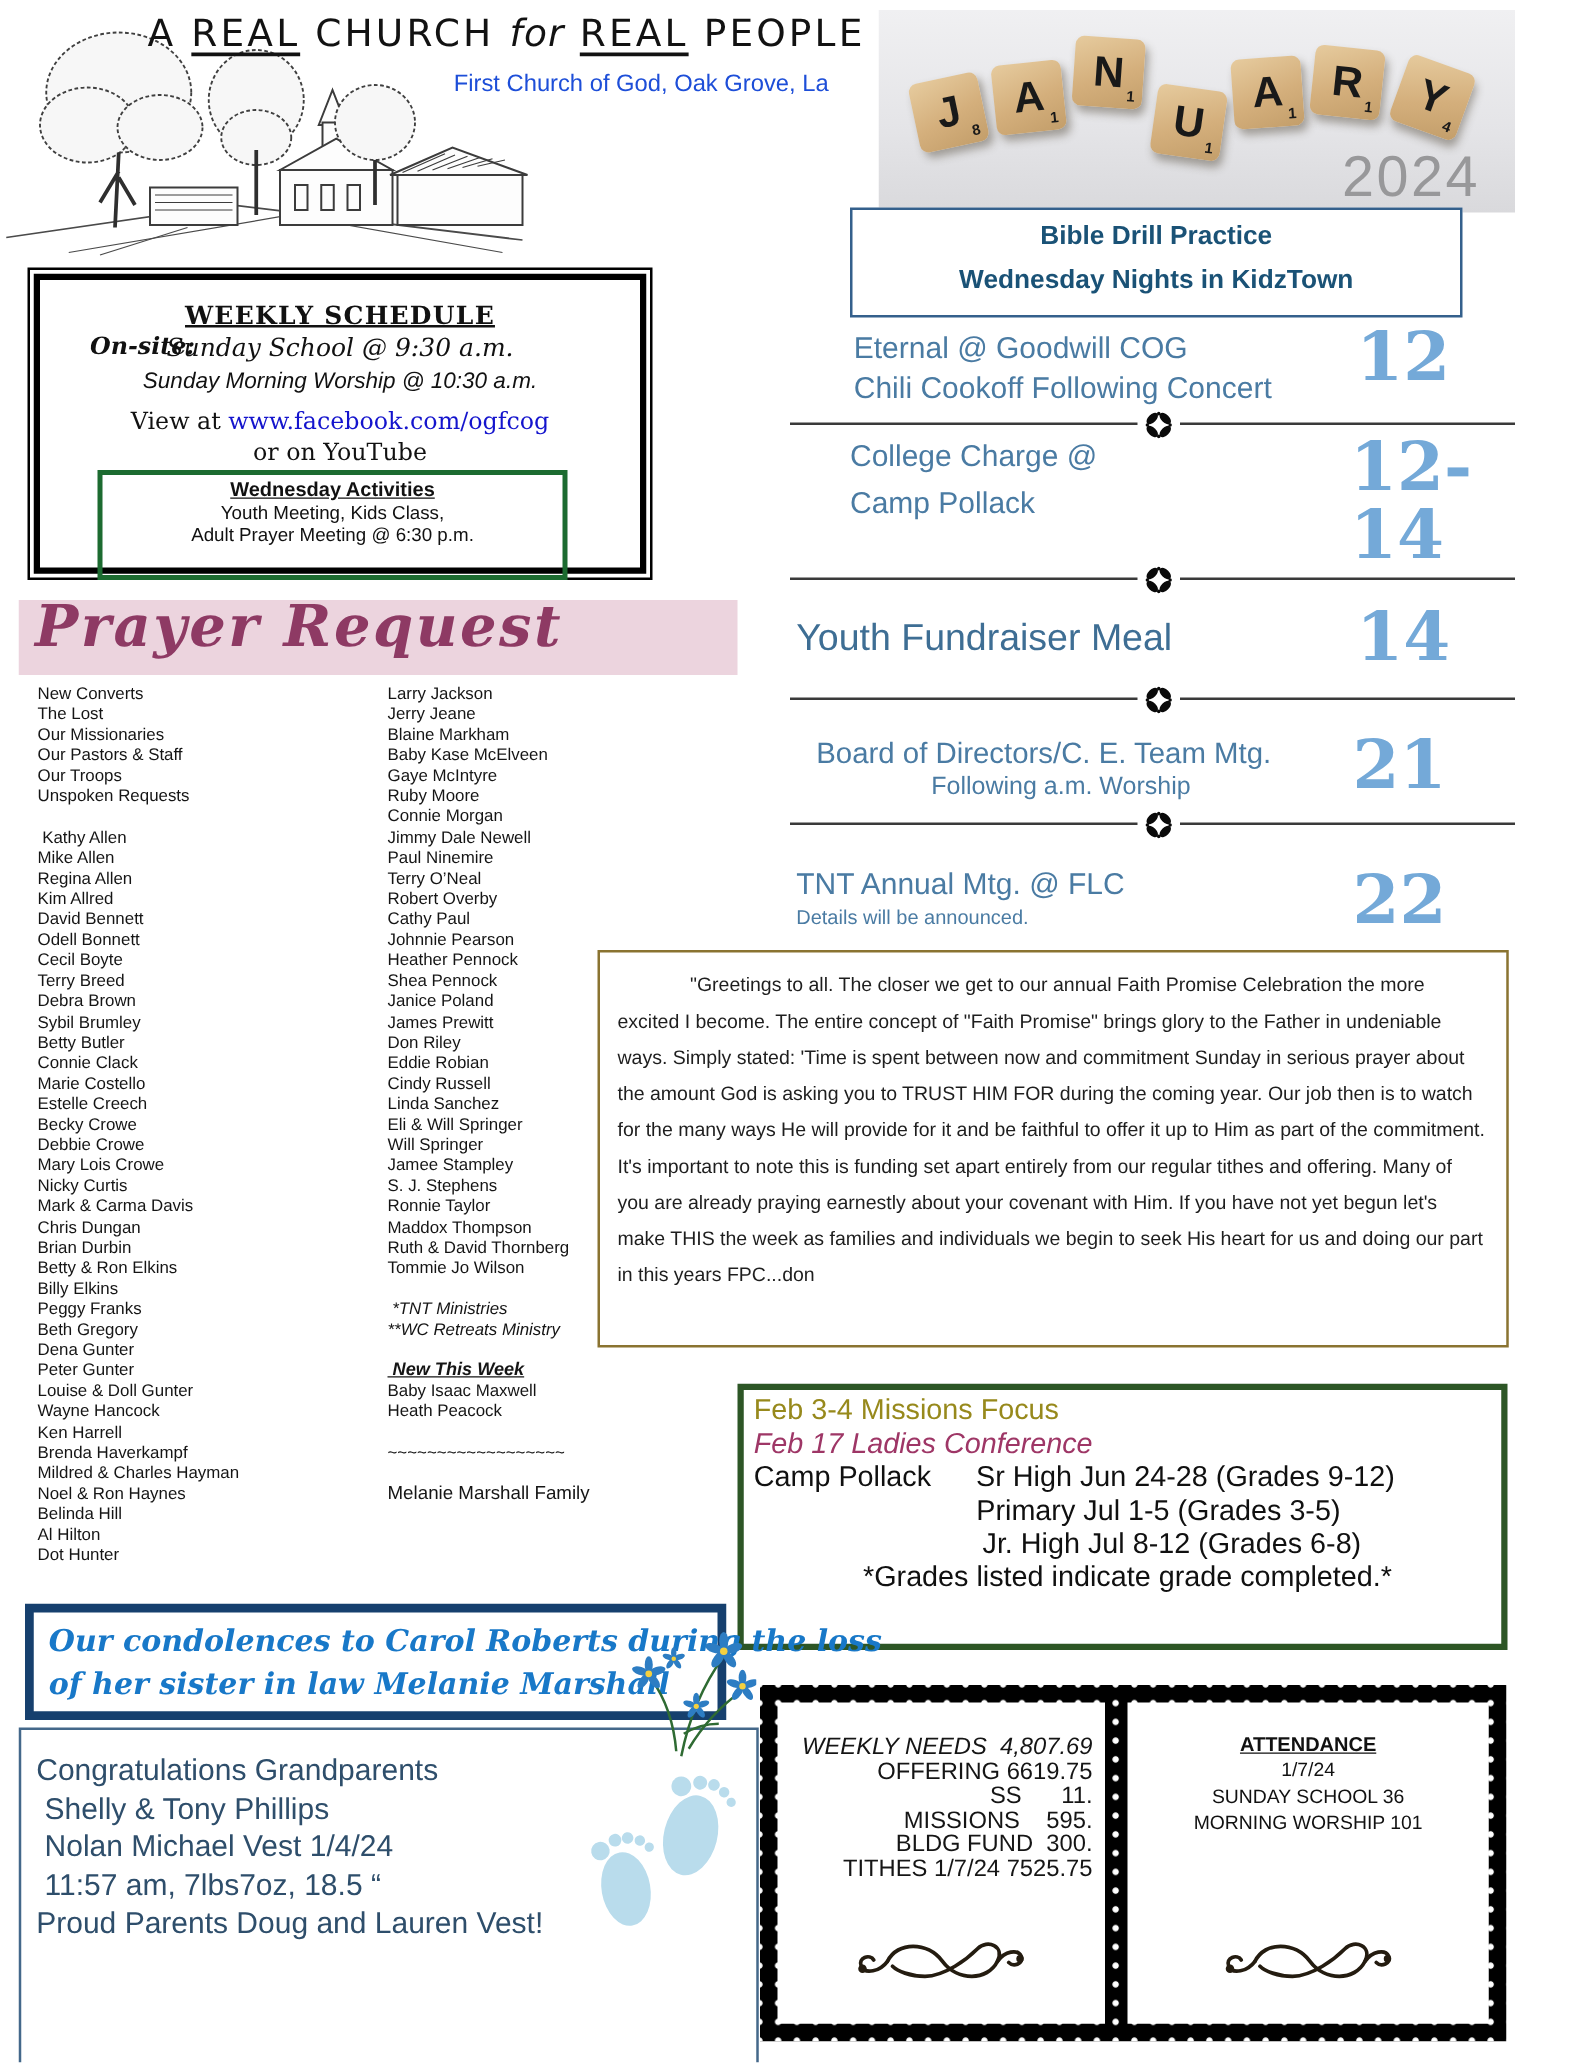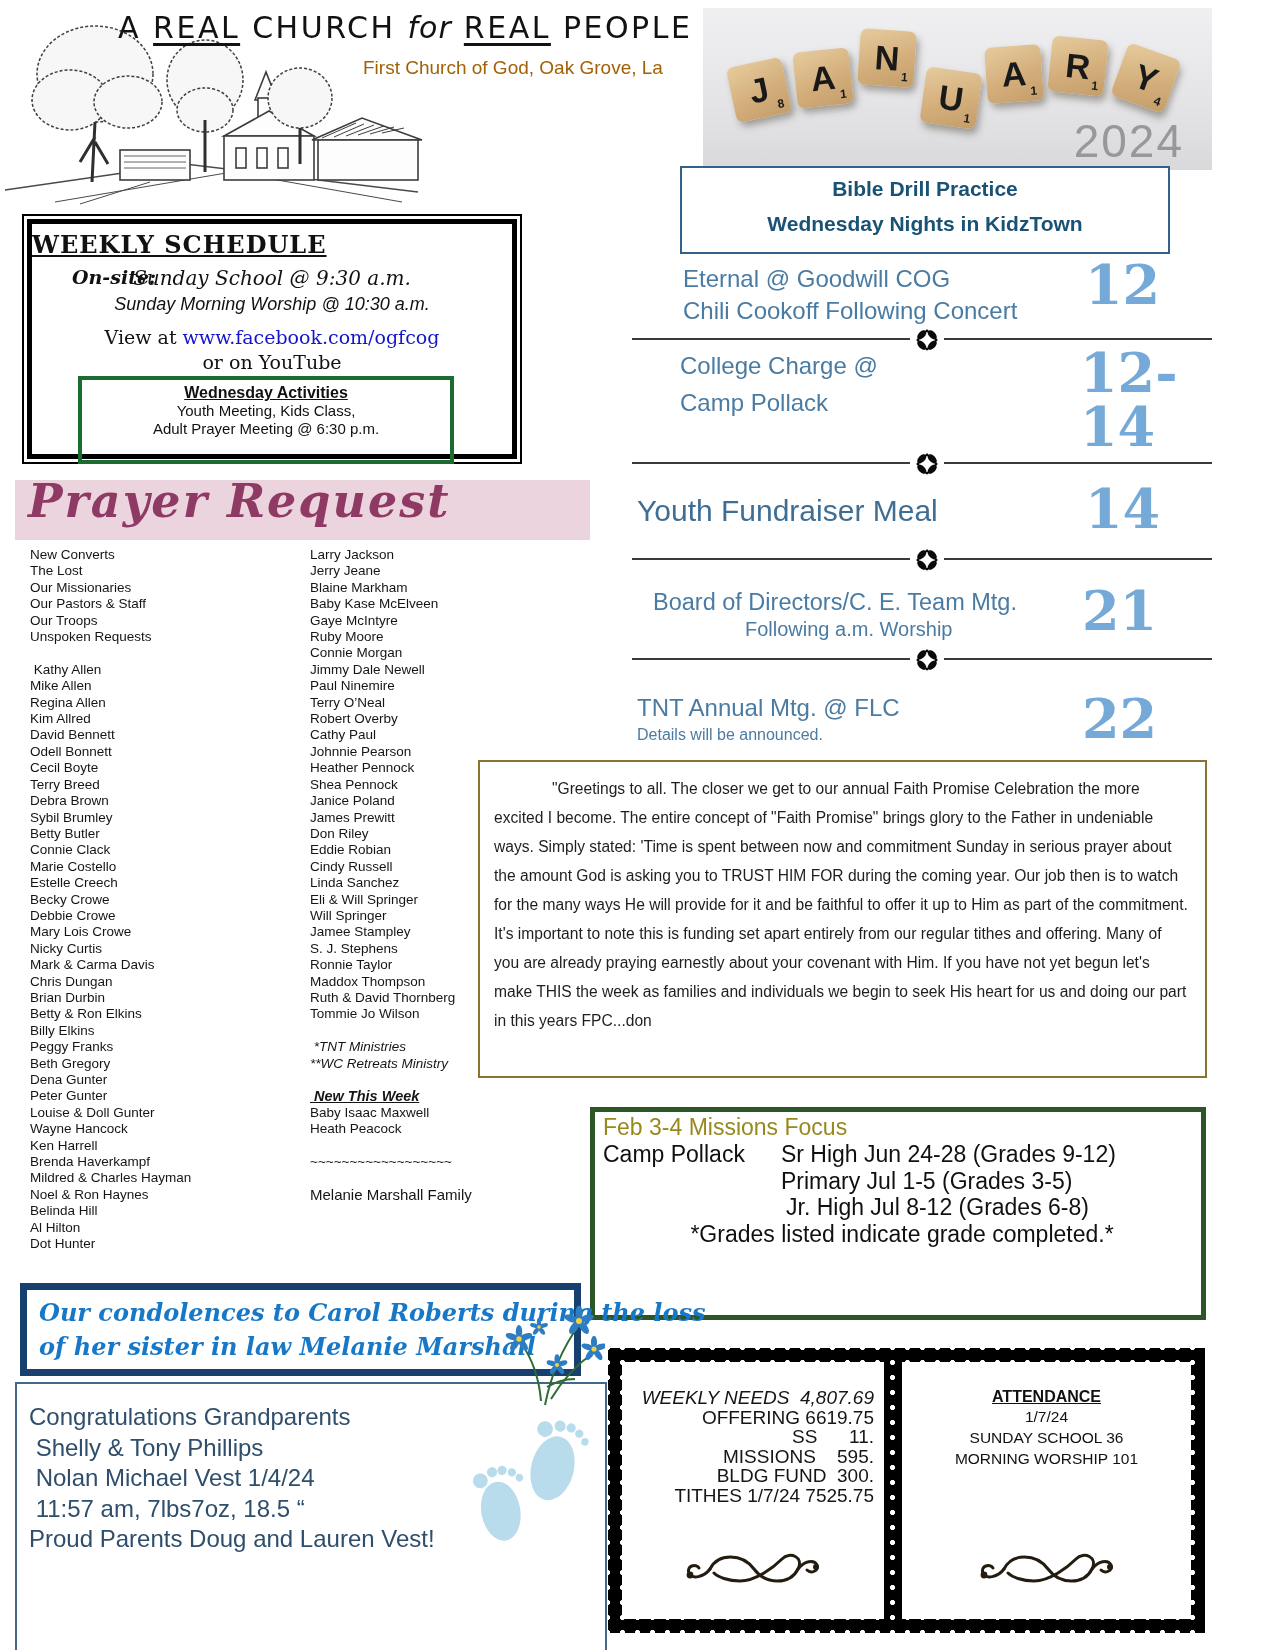--- a/index.html
+++ b/index.html
@@ -4,21 +4,21 @@
 <style>
   html,body{margin:0;padding:0;background:#fff;}
   .page{position:relative;width:1275px;height:1650px;background:#fff;overflow:hidden;
         font-family:"Liberation Sans",sans-serif;color:#111;}
 
   
   .main-title{position:absolute;left:118px;top:10px;font-size:30px;letter-spacing:2.5px;
               color:#121212;white-space:nowrap;font-family:"DejaVu Sans",sans-serif;}
   .main-title .u{text-decoration:underline;text-underline-offset:5px;text-decoration-thickness:2.5px;}
   .main-title .lc{letter-spacing:1px;font-style:italic;}
-  .sub-title{position:absolute;left:363px;top:57px;font-size:19px;color:#a16207;}
+  .sub-title{position:absolute;left:363px;top:57px;font-size:19px;color:#1d4ed8;}
 
   .church-art{position:absolute;left:0px;top:12px;width:425px;height:195px;}
 
   
   .month-photo{position:absolute;left:703px;top:8px;width:509px;height:162px;
                background:linear-gradient(180deg,#f0f0f2 0%,#e4e4e7 60%,#d9d9dc 100%);}
   .tile{position:absolute;width:56px;height:56px;border-radius:7px;
         background:linear-gradient(160deg,#e6cb9e 0%,#d4af7c 55%,#c39e6a 100%);
         box-shadow:3px 5px 7px rgba(80,70,55,.45);
         display:flex;align-items:center;justify-content:center;
@@ -44,21 +44,21 @@
           font-size:54px;line-height:1;white-space:pre;}
   .divider{position:absolute;left:632px;width:580px;height:0;border-top:2px solid #3a3a3a;}
   .divider .orn{position:absolute;left:278px;top:-15px;width:34px;height:30px;background:#fff;
                 display:flex;align-items:center;justify-content:center;}
 
   
   .sched-outer{position:absolute;left:22px;top:214px;width:500px;height:250px;
                border:2px solid #000;padding:3px;box-sizing:border-box;}
   .sched-inner{width:100%;height:100%;border:5px solid #000;box-sizing:border-box;position:relative;
                font-family:"DejaVu Serif",serif;}
-  .sched-title{margin-top:6px;font-size:24px;font-weight:bold;
+  .sched-title{text-align:center;margin-top:16px;font-size:20px;font-weight:bold;
                text-decoration:underline;letter-spacing:1px;}
   .sched-row1{position:absolute;left:0;top:42px;width:100%;font-size:20px;font-style:italic;text-align:center;}
   .sched-row1 .onsite{position:absolute;left:40px;font-weight:bold;font-size:19px;}
   .sched-row2{position:absolute;left:0;top:70px;width:100%;text-align:center;font-size:18px;
               font-style:italic;font-family:"Liberation Sans",sans-serif;}
   .sched-view{position:absolute;left:0;top:102px;width:100%;text-align:center;font-size:19px;}
   .sched-view a{color:#1414cd;text-decoration:none;}
   .sched-yt{position:absolute;left:0;top:127px;width:100%;text-align:center;font-size:19px;}
   .wed-box{position:absolute;left:46px;top:152px;width:368px;height:80px;border:4px solid #1c6b30;
            text-align:center;font-family:"Liberation Sans",sans-serif;}
@@ -321,20 +321,21 @@
   <div class="prayer-title">Prayer Request</div>
   <div class="pcol pcol-left"><div>New Converts</div><div>The Lost</div><div>Our Missionaries</div><div>Our Pastors &amp; Staff</div><div>Our Troops</div><div>Unspoken Requests</div><div>&nbsp;</div><div> Kathy Allen</div><div>Mike Allen</div><div>Regina Allen</div><div>Kim Allred</div><div>David Bennett</div><div>Odell Bonnett</div><div>Cecil Boyte</div><div>Terry Breed</div><div>Debra Brown</div><div>Sybil Brumley</div><div>Betty Butler</div><div>Connie Clack</div><div>Marie Costello</div><div>Estelle Creech</div><div>Becky Crowe</div><div>Debbie Crowe</div><div>Mary Lois Crowe</div><div>Nicky Curtis</div><div>Mark &amp; Carma Davis</div><div>Chris Dungan</div><div>Brian Durbin</div><div>Betty &amp; Ron Elkins</div><div>Billy Elkins</div><div>Peggy Franks</div><div>Beth Gregory</div><div>Dena Gunter</div><div>Peter Gunter</div><div>Louise &amp; Doll Gunter</div><div>Wayne Hancock</div><div>Ken Harrell</div><div>Brenda Haverkampf</div><div>Mildred &amp; Charles Hayman</div><div>Noel &amp; Ron Haynes</div><div>Belinda Hill</div><div>Al Hilton</div><div>Dot Hunter</div></div>
   <div class="pcol pcol-right"><div>Larry Jackson</div><div>Jerry Jeane</div><div>Blaine Markham</div><div>Baby Kase McElveen</div><div>Gaye McIntyre</div><div>Ruby Moore</div><div>Connie Morgan</div><div>Jimmy Dale Newell</div><div>Paul Ninemire</div><div>Terry O’Neal</div><div>Robert Overby</div><div>Cathy Paul</div><div>Johnnie Pearson</div><div>Heather Pennock</div><div>Shea Pennock</div><div>Janice Poland</div><div>James Prewitt</div><div>Don Riley</div><div>Eddie Robian</div><div>Cindy Russell</div><div>Linda Sanchez</div><div>Eli &amp; Will Springer</div><div>Will Springer</div><div>Jamee Stampley</div><div>S. J. Stephens</div><div>Ronnie Taylor</div><div>Maddox Thompson</div><div>Ruth &amp; David Thornberg</div><div>Tommie Jo Wilson</div><div>&nbsp;</div><div class="s-italic"> *TNT Ministries</div><div class="s-italic">**WC Retreats Ministry</div><div>&nbsp;</div><div class="s-newweek"> New This Week</div><div>Baby Isaac Maxwell</div><div>Heath Peacock</div><div>&nbsp;</div><div class="s-plain">~~~~~~~~~~~~~~~~~~</div><div>&nbsp;</div><div class="s-bigger">Melanie Marshall Family</div></div>
 
   <div class="greeting">
     <p>"Greetings to all. The closer we get to our annual Faith Promise Celebration the more excited I become. The entire concept of "Faith Promise" brings glory to the Father in undeniable ways. Simply stated: 'Time is spent between now and commitment Sunday in serious prayer about the amount God is asking you to TRUST HIM FOR during the coming year. Our job then is to watch for the many ways He will provide for it and be faithful to offer it up to Him as part of the commitment. It's important to note this is funding set apart entirely from our regular tithes and offering. Many of you are already praying earnestly about your covenant with Him. If you have not yet begun let's make THIS the week as families and individuals we begin to seek His heart for us and doing our part in this years FPC...don</p>
   </div>
 
   <div class="dates-box">
     <div class="dates-l1">Feb 3-4 Missions Focus</div>
+    <div class="dates-l2">Feb 17 Ladies Conference</div>
     <div class="dates-camp">
       <span>Camp Pollack</span><span class="gap"></span><span>Sr High Jun 24-28 (Grades 9-12)</span>
     </div>
     <div class="dates-ind">Primary Jul 1-5 (Grades 3-5)</div>
     <div class="dates-ind2">Jr. High Jul 8-12 (Grades 6-8)</div>
     <div class="dates-note">*Grades listed indicate grade completed.*</div>
   </div>
 
   <div class="condolence-box">
     <div class="condolence-text">

